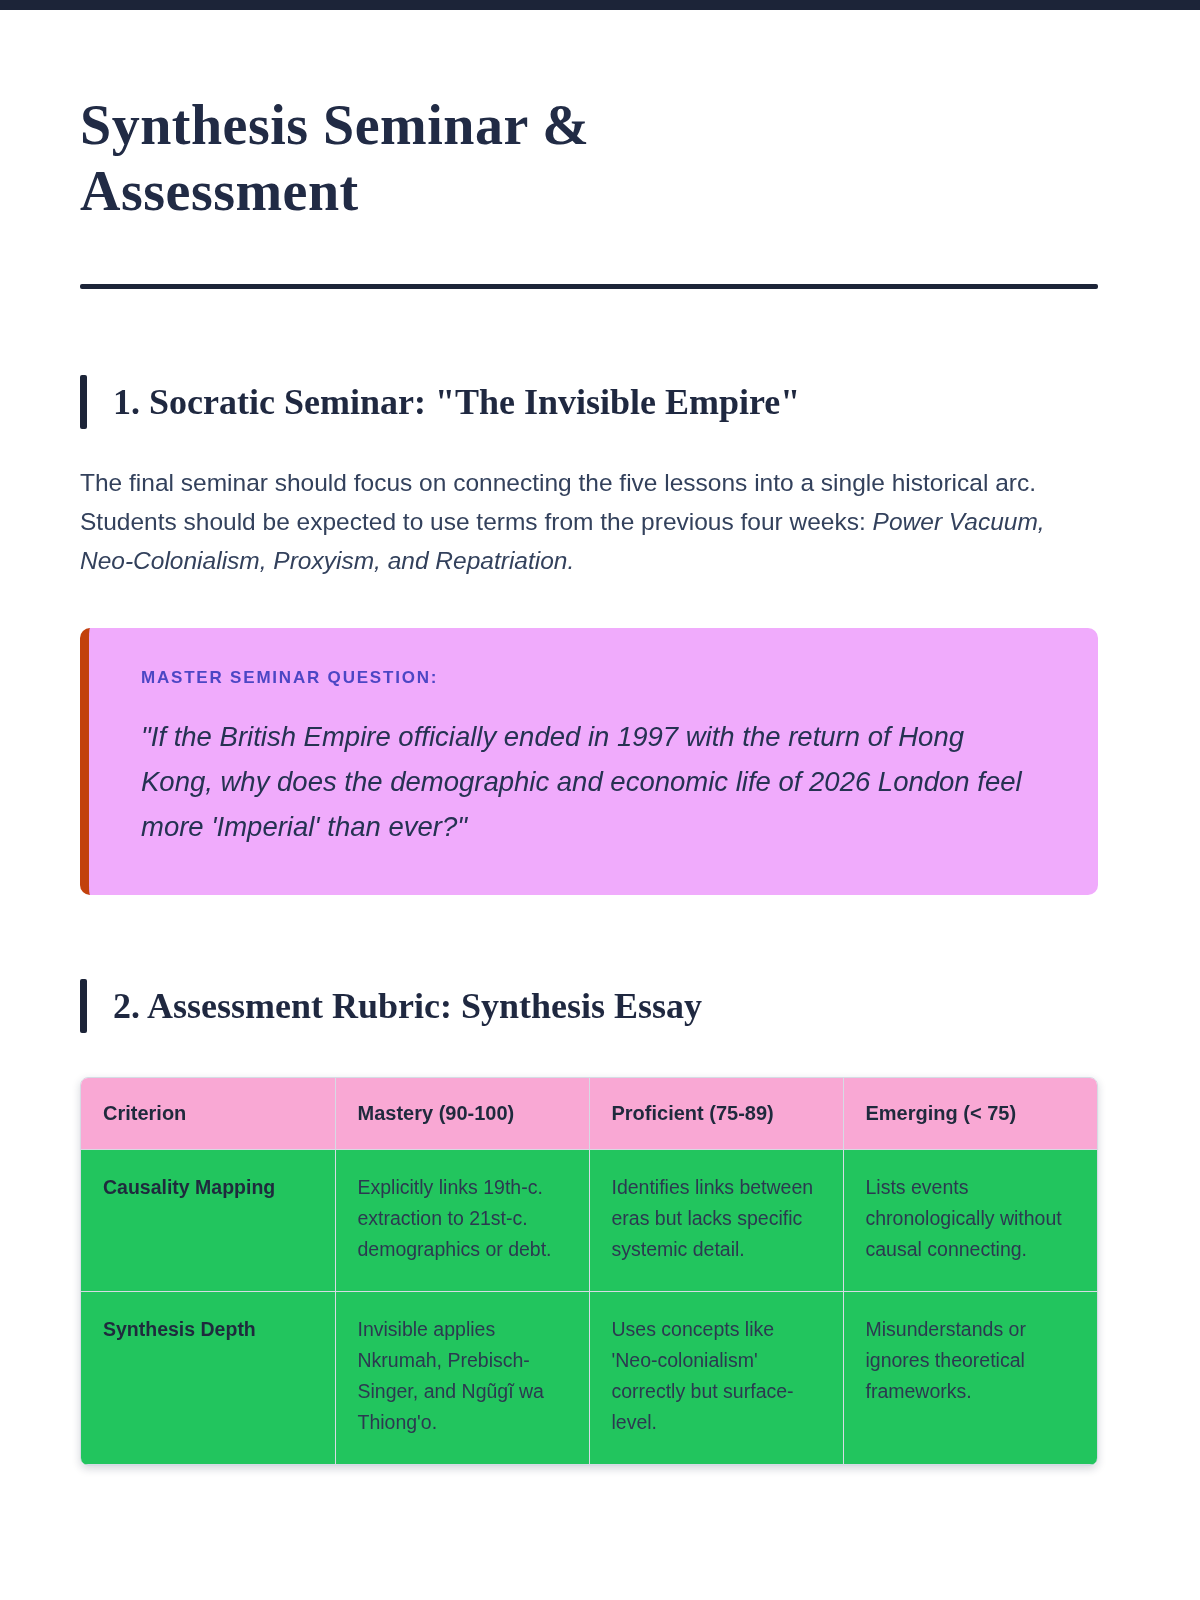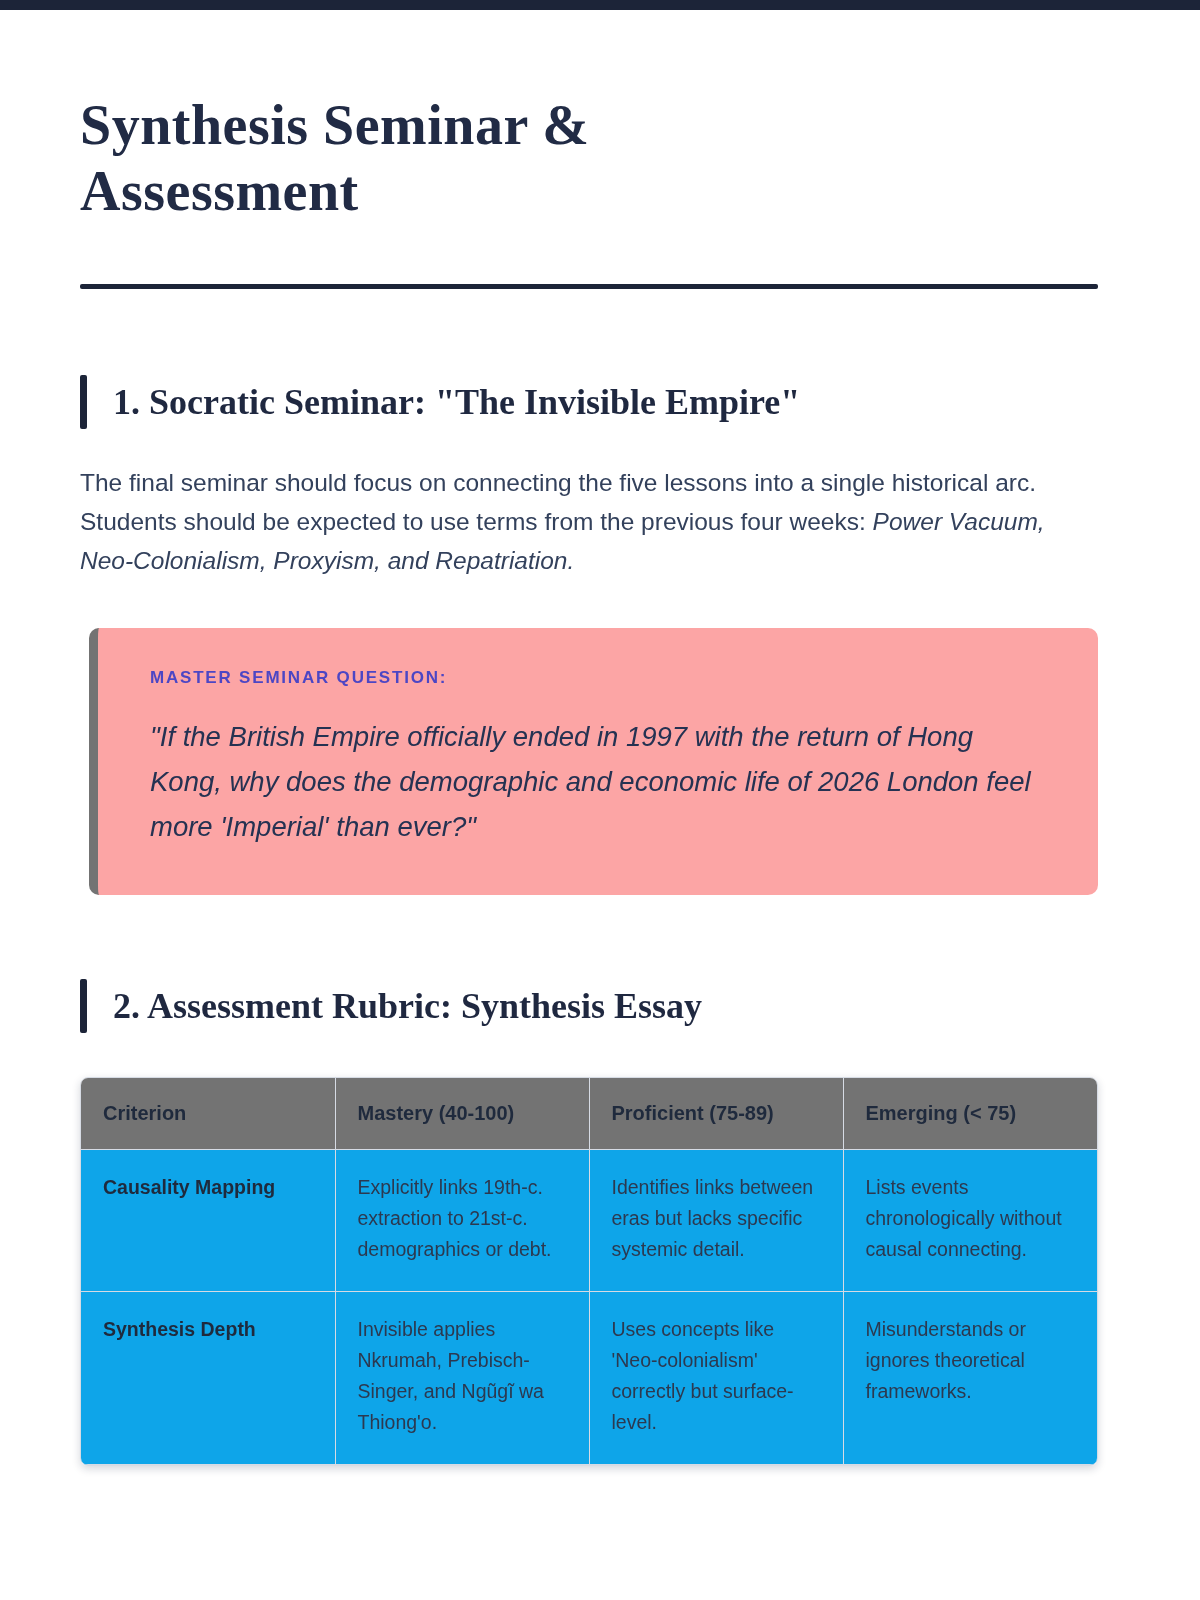--- a/index.html
+++ b/index.html
@@ -81,25 +81,24 @@
   .intro-paragraph {
     margin-top: 34px;
     font-size: 24.5px;
     line-height: 39px;
     color: #33415c;
   }
   .intro-paragraph .em { font-style: italic; }
   
   .callout {
     margin-top: 48px;
-    background: #fca5a5;
-    border-left: 9px solid #737373;
+    background: #f0abfc;
+    border-left: 9px solid #c2410c;
     border-radius: 10px;
     padding: 40px 60px 46px 52px;
-    margin-left: 9px;
   }
   .callout-label {
     font-size: 17px;
     font-weight: bold;
     letter-spacing: 1.8px;
     color: #4c46c4;
   }
   .callout-quote {
     margin-top: 26px;
     font-style: italic;
@@ -121,31 +120,31 @@
     border-collapse: collapse;
     table-layout: fixed;
   }
   table.rubric th, table.rubric td {
     border: 1px solid #d6dbe4;
     vertical-align: top;
     text-align: left;
     padding: 22px 22px 26px 22px;
   }
   table.rubric th {
-    background: #737373;
+    background: #f9a8d4;
     font-size: 20px;
     color: #1f2a3d;
     padding-top: 24px;
     padding-bottom: 24px;
   }
   table.rubric td {
     font-size: 19.5px;
     line-height: 31px;
     color: #2c3950;
-    background: #0ea5e9;
+    background: #22c55e;
   }
   table.rubric td.criterion {
     font-weight: bold;
     color: #1f2a3d;
   }
   
   table.rubric tr:first-child th { border-top: none; }
   table.rubric tr th:first-child, table.rubric tr td:first-child { border-left: none; }
   table.rubric tr th:last-child, table.rubric tr td:last-child { border-right: none; }
 </style>
@@ -182,21 +181,21 @@
   <div class="section-heading sh-2">
     <div class="bar"></div>
     <h2>2. Assessment Rubric: Synthesis Essay</h2>
   </div>
 
   <div class="table-wrap">
     <table class="rubric">
       <thead>
         <tr>
           <th>Criterion</th>
-          <th>Mastery (40-100)</th>
+          <th>Mastery (90-100)</th>
           <th>Proficient (75-89)</th>
           <th>Emerging (&lt; 75)</th>
         </tr>
       </thead>
       <tbody>
         <tr>
           <td class="criterion">Causality Mapping</td>
           <td>Explicitly links 19th-c. extraction to 21st-c. demographics or debt.</td>
           <td>Identifies links between eras but lacks specific systemic detail.</td>
           <td>Lists events chronologically without causal connecting.</td>

